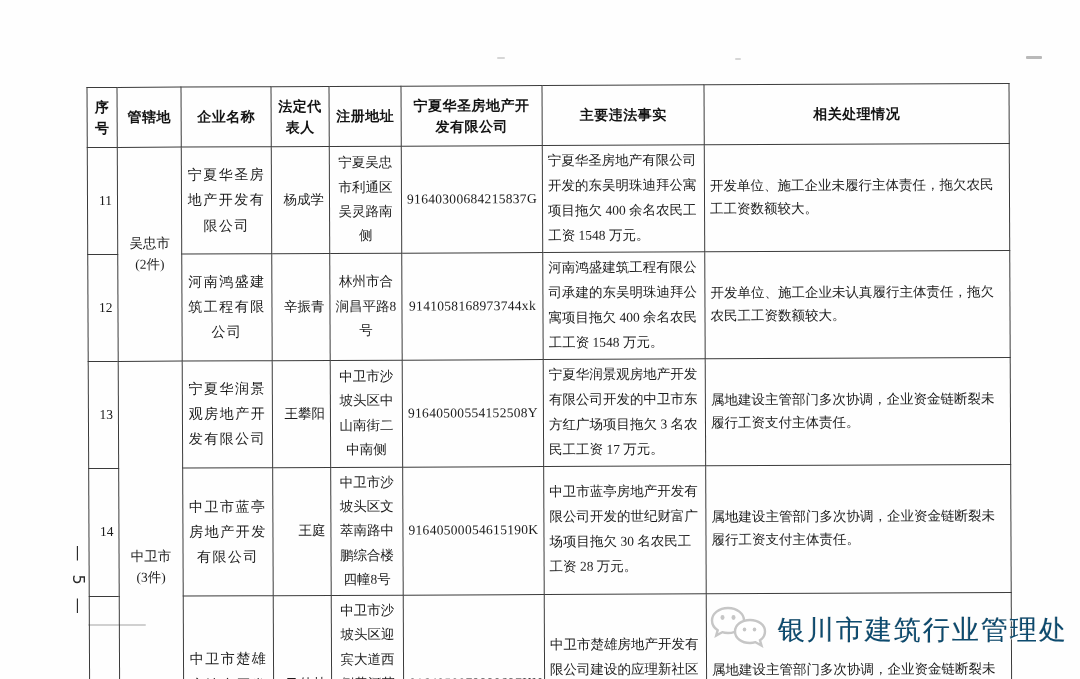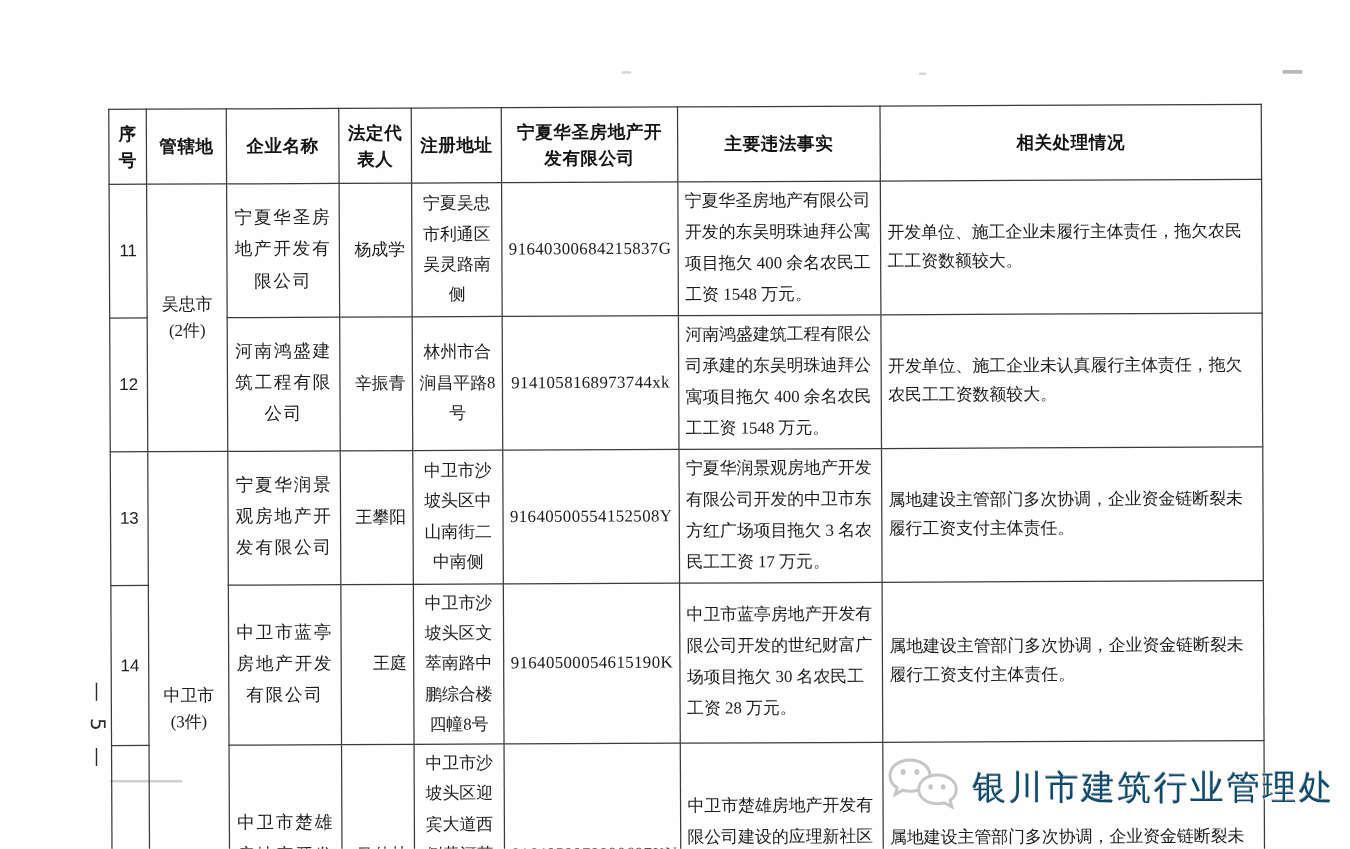--- a/index.html
+++ b/index.html
@@ -37,21 +37,21 @@
   tr.h-r13  { height:90px; }
   tr.h-r14  { height:94px; }
   tr.h-r15  { height:140px; }
 
   th.hcell {
     font-size:14px; font-weight:bold; text-align:center;
     line-height:1.45; letter-spacing:0.5px;
     font-family:"Liberation Sans", sans-serif;
     color:#141414;
   }
-  .c-no     { text-align:center; font-size:13.5px; font-family:Liberation Sans, sans-serif; }
+  .c-no     { text-align:right; font-size:13.5px; font-family:Liberation Serif, serif; }
   .c-region { text-align:center; font-size:13.5px; line-height:1.6; }
   .c-region .line { display:block; }
   .c-company{ text-align:center; font-size:14px; line-height:1.8; letter-spacing:1.5px; padding:2px 8px; }
   .c-rep    { text-align:right; font-size:13.5px; }
   .c-addr   { text-align:center; font-size:13.5px; line-height:1.8; padding:3px 4px 3px 7px; }
   .c-code   { text-align:center; font-size:13.5px; letter-spacing:0.3px; font-family:"Liberation Serif", serif; }
   .c-viol   { text-align:left; font-size:13.5px; line-height:1.85; padding:5px 9px; }
   .c-hand   { text-align:left; font-size:13.5px; line-height:1.7; padding:5px 10px; }
 
   

